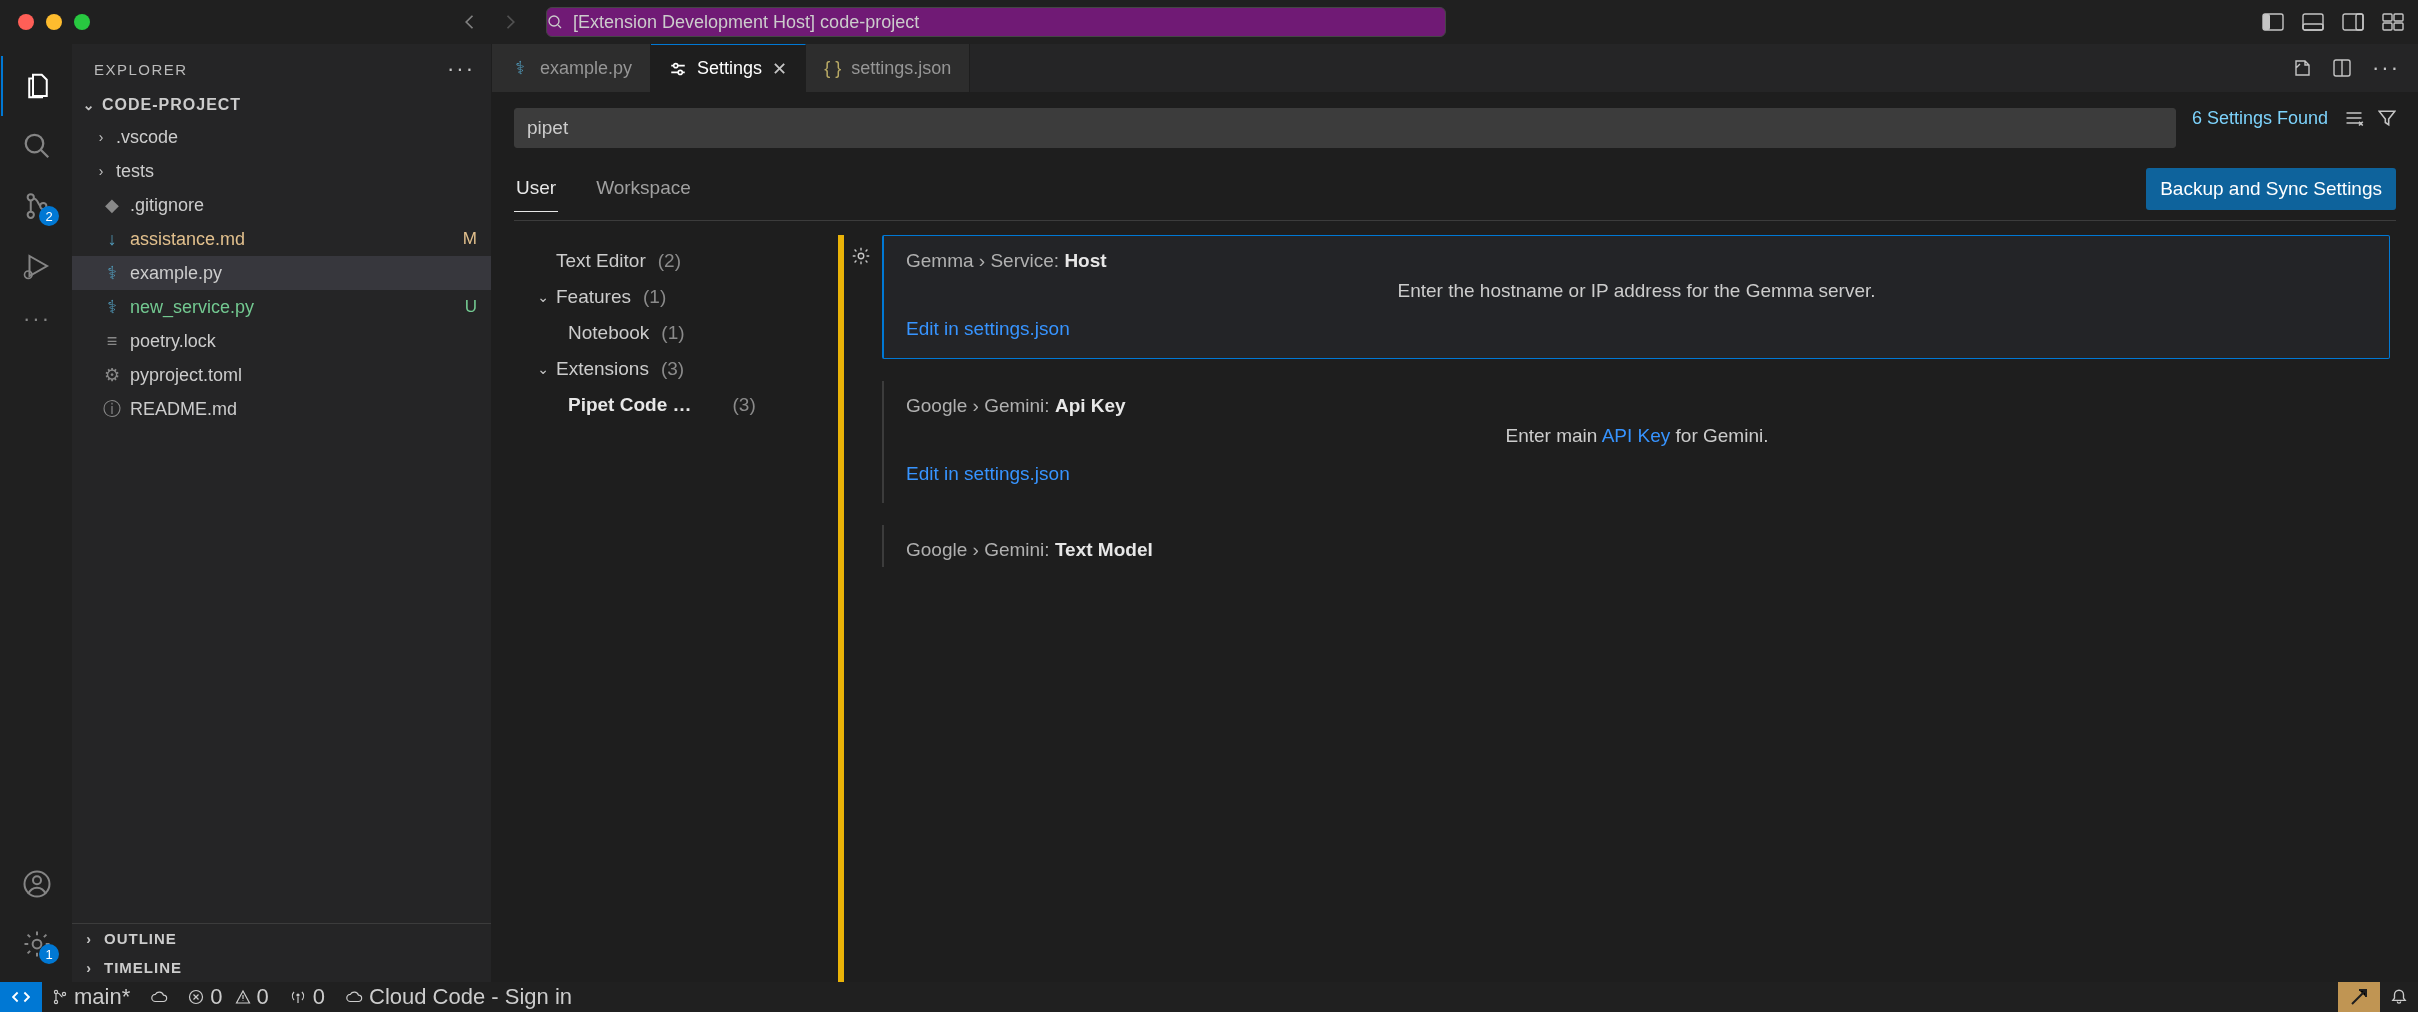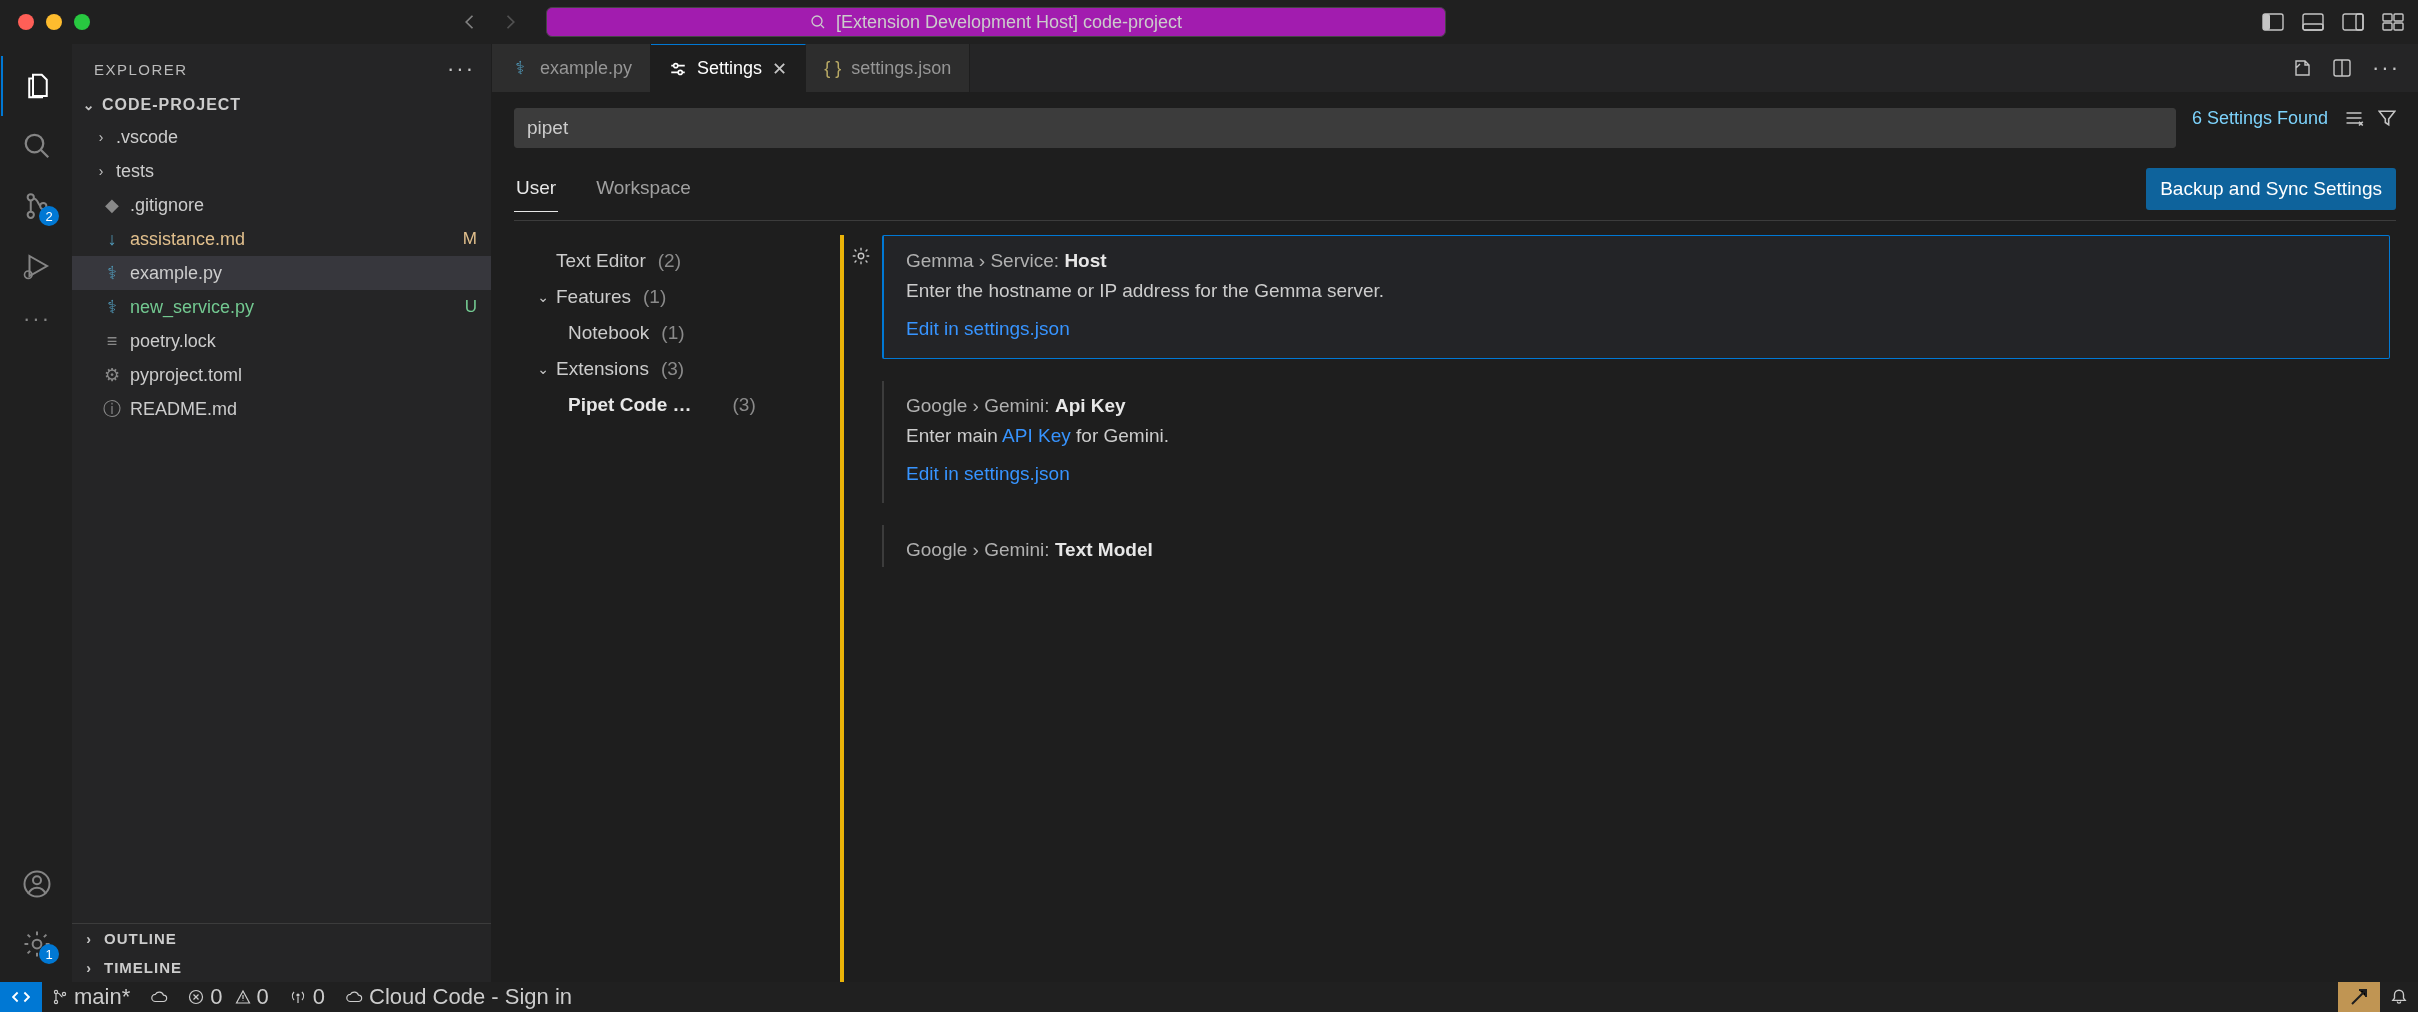--- a/index.html
+++ b/index.html
@@ -27,26 +27,26 @@
   .tl-red { background: #ff5f57; }
   .tl-yellow { background: #febc2e; }
   .tl-green { background: #28c840; }
   .nav-arrows { display: flex; gap: 14px; margin-left: 370px; color: #808080; }
   .nav-arrow { width: 26px; text-align:center; cursor:default; }
   .command-center {
     flex: 0 0 auto;
     margin-left: 20px;
     width: 900px;
     height: 30px;
-    background: #a21caf;
+    background: #701a75;
     border: 1px solid #454545;
     border-radius: 6px;
     display: flex;
     align-items: center;
-    justify-content: center;
+    justify-content: flex-start;
     color: #cccccc;
     font-size: 18px;
     gap: 10px;
   }
   .titlebar-right { position: absolute; right: 14px; display: flex; gap: 18px; color: #c5c5c5; }
   .layout-icon { width: 22px; height: 18px; }
 
   
   .main { flex: 1 1 auto; display: flex; min-height: 0; }
 
@@ -209,21 +209,21 @@
     margin-bottom:10px;
     background:#0e639c;
     color:#fff;
     padding:10px 14px;
     border-radius:3px;
     font-size:19px;
   }
   .settings-columns { flex:1 1 auto; display:flex; margin-top:14px; min-height:0; }
   .toc {
     width: 330px;
-    border-right: 4px solid #eab308;
+    border-right: 6px solid #eab308;
     padding-top: 8px;
     font-size: 19px;
     color:#cccccc;
     flex:0 0 auto;
   }
   .toc-row { display:flex; align-items:center; height:36px; padding-left:42px; gap:6px; }
   .toc-row.collapsible { padding-left:22px; }
   .toc-row .count { color:#8a8a8a; margin-left:6px; }
   .toc-row.bold { font-weight:700; color:#e7e7e7; padding-left:54px;gap:35px; }
   .settings-list { flex:1 1 auto; overflow:auto; padding-left: 38px; position:relative; padding-right: 6px;}
@@ -235,21 +235,21 @@
     background: #1e1e1e;
   }
   .setting.focused {
     border: 1px solid #0078d4;
     border-left: 2px solid #0078d4;
     background: #232427;
     border-radius:2px;
   }
   .setting-title { font-size:19px; color:#b0b0b0; }
   .setting-title .key { color:#e7e7e7; font-weight:600; }
-  .setting-desc { margin-top:8px; font-size:19px; color:#cccccc; }
+  .setting-desc { margin-top:8px; font-size:19px; color:#cccccc;text-align:center; }
   .setting-desc a { color:#3794ff; text-decoration:none; }
   .setting-link { margin-top:16px; font-size:19px; color:#3794ff; cursor:pointer; }
 
   
   .statusbar {
     height: 30px;
     background: #202020;
     display:flex;
     align-items:center;
     font-size:22px;

